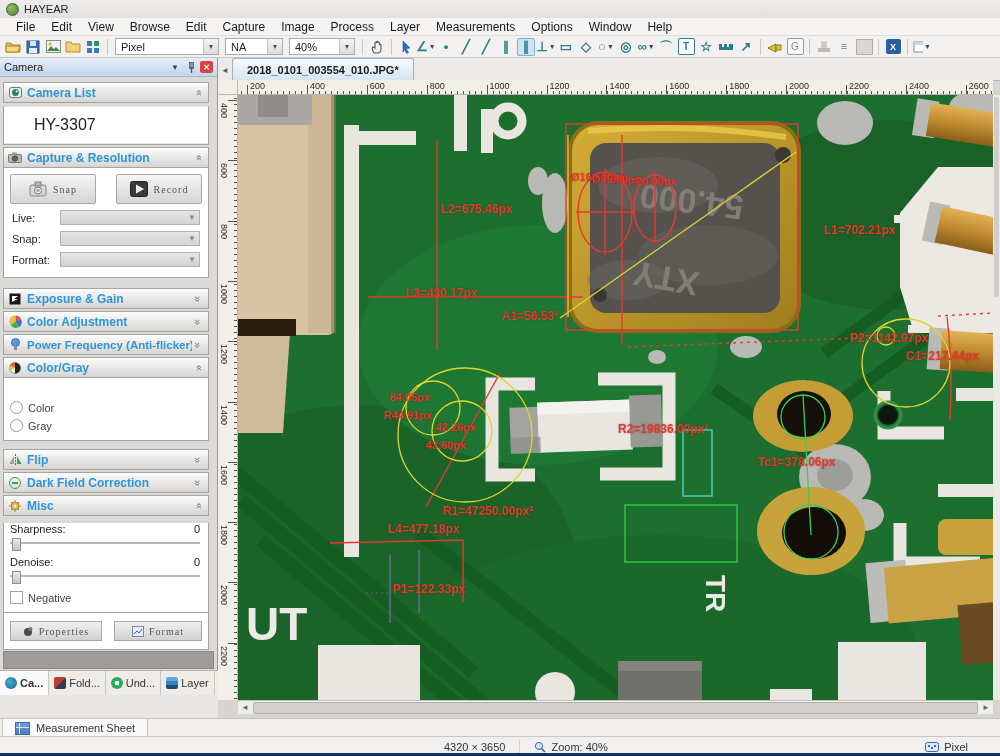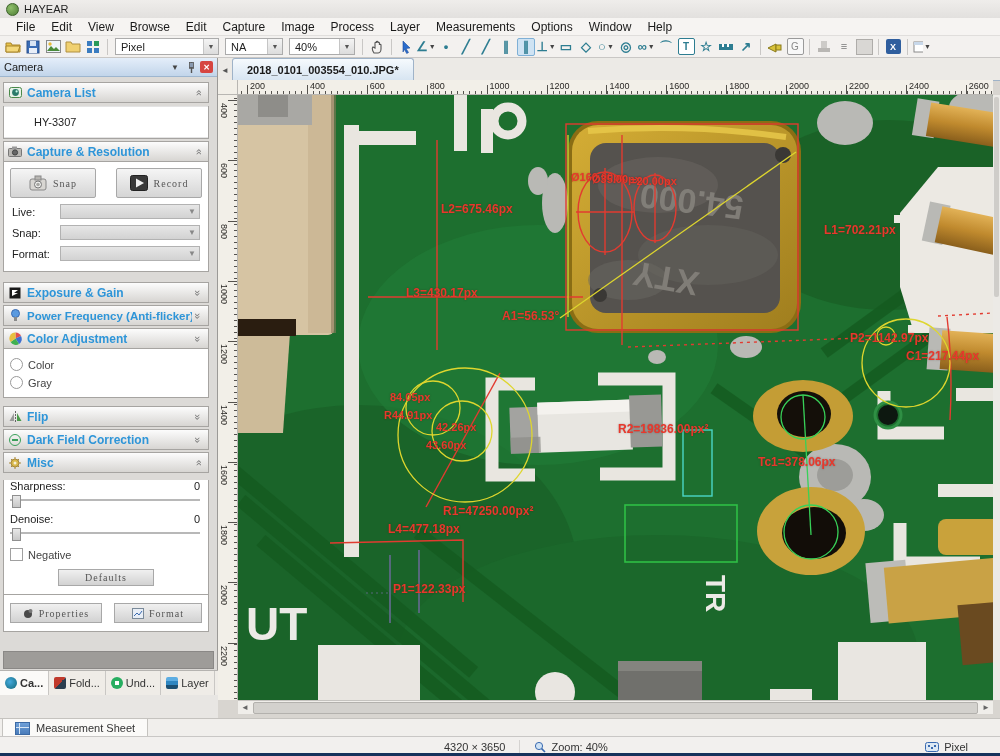--- a/index.html
+++ b/index.html
@@ -32,21 +32,21 @@
   .panel-header .ph-title{flex:1;font-size:11px;color:#1a1a1a;}
   .ph-ic{width:14px;height:13px;display:inline-flex;align-items:center;justify-content:center;font-size:8px;color:#444;margin-left:2px;}
   .ph-close{background:#d64541;color:#fff;border-radius:2px;font-size:8px;font-weight:bold;width:13px;height:12px;}
   .sections{position:absolute;left:3px;top:22px;width:206px;}
   .sec-head{height:21px;background:linear-gradient(#fcfcfc,#d7d5d2);border:1px solid #a6a4a1;display:flex;align-items:center;padding:0 4px;box-sizing:border-box;margin-top:2px;}
   .sec-head .sec-label{flex:1;color:#2e95d8;font-weight:bold;font-size:12px;white-space:nowrap;overflow:hidden;}
   .chev{color:#777;font-size:11px;transform:rotate(-90deg);display:inline-block;width:12px;text-align:center;}
   .chev.down{transform:rotate(90deg);}
   .sec-ic{width:14px;height:13px;margin-right:5px;display:inline-flex;align-items:center;justify-content:center;}
   .sec-body{background:#fff;border:1px solid #a6a4a1;border-top:none;position:relative;}
-  .cam-item{font-size:11px;color:#222;padding:9px 0 9px 30px;border-bottom:1px solid #e4e4e4;border-top:1px solid #e4e4e4;margin-top:3px;}
+  .cam-item{font-size:16px;color:#222;padding:9px 0 9px 30px;border-bottom:1px solid #e4e4e4;border-top:1px solid #e4e4e4;margin-top:3px;}
   .cap-body{padding:6px 6px 4px 6px;}
   .bigbtn{width:86px;height:30px;background:linear-gradient(#f5f5f5,#d5d5d5);border:1px solid #a8a8a8;border-radius:2px;display:inline-flex;align-items:center;justify-content:center;gap:6px;font-size:10px;color:#555;letter-spacing:1px;font-family:"Liberation Serif",serif;}
   .row{display:flex;align-items:center;margin:6px 2px 0 2px;}
   .row label{font-size:11px;color:#222;width:48px;}
   .minicombo{flex:1;height:15px;background:linear-gradient(#e6e6e6,#d2d2d2);border:1px solid #b2b2b2;display:flex;align-items:center;justify-content:flex-end;padding-right:3px;box-sizing:border-box;color:#888;font-size:8px;}
   .radio{display:flex;align-items:center;gap:5px;font-size:11px;color:#444;margin:5px 0 0 6px;}
   .radio .rb{width:11px;height:11px;border:1px solid #9a9a9a;border-radius:50%;background:#fff;}
   .slider-label{display:flex;justify-content:space-between;font-size:11px;color:#222;margin:7px 8px 0 6px;}
   .slider{position:relative;height:12px;margin:2px 8px 0 6px;}
   .slider .track{position:absolute;left:0;right:0;top:5px;height:2px;background:#b8b8b8;}
@@ -354,43 +354,55 @@
           <svg width="12" height="12">
             <rect x="0.5" y="0.5" width="11" height="11" fill="#1a1a1a"></rect>
             <path d="M3 3 h6 l-4 3 h4 l-6 3 z" fill="#fff"></path>
           </svg>
         </span>
       <span class="sec-label">Exposure &amp; Gain</span>
       <span class="chev down">»</span>
     </div>
     <div class="sec-head">
       <span class="sec-ic">
-          <svg width="9" height="13">
-            <circle cx="4.5" cy="4.5" r="4" fill="#5a9ae0" stroke="#3a6ab0"></circle>
-            <rect x="3" y="8" width="3" height="4" fill="#8a8a8a"></rect>
-          </svg>
-        </span>
-      <span class="sec-label" style="font-size:11.5px">Power Frequency (Anti-flicker)</span>
-      <span class="chev down">»</span>
-    </div>
-    <div class="sec-head">
-      <span class="sec-ic">
           <svg width="13" height="13">
             <circle cx="6.5" cy="6.5" r="6" fill="#e8e8e8"></circle>
             <path d="M6.5 6.5 L6.5 0.5 A6 6 0 0 1 12 4 z" fill="#e05050"></path>
             <path d="M6.5 6.5 L12 4 A6 6 0 0 1 10 12 z" fill="#4070d0"></path>
             <path d="M6.5 6.5 L10 12 A6 6 0 0 1 1.5 10 z" fill="#40b050"></path>
             <path d="M6.5 6.5 L1.5 10 A6 6 0 0 1 6.5 0.5 z" fill="#e8c040"></path>
           </svg>
         </span>
       <span class="sec-label">Color Adjustment</span>
       <span class="chev down">»</span>
     </div>
-
-    <div class="sec-body" style="padding:4px 0 8px 0;">
+    <div class="sec-head">
+      <span class="sec-ic">
+          <svg width="9" height="13">
+            <circle cx="4.5" cy="4.5" r="4" fill="#5a9ae0" stroke="#3a6ab0"></circle>
+            <rect x="3" y="8" width="3" height="4" fill="#8a8a8a"></rect>
+          </svg>
+        </span>
+      <span class="sec-label" style="font-size:11.5px">Power Frequency (Anti-flicker)</span>
+      <span class="chev down">»</span>
+    </div>
+
+    <div class="sec-head">
+      <span class="sec-ic">
+          <svg width="12" height="12">
+            <circle cx="6" cy="6" r="5.5" fill="#f0f0f0" stroke="#999"></circle>
+            <path d="M6 0.5 A5.5 5.5 0 0 1 6 11.5 z" fill="#222"></path>
+            <path d="M6 0.5 A5.5 5.5 0 0 0 1 3.5 L6 6 z" fill="#e06040"></path>
+            <path d="M1 3.5 A5.5 5.5 0 0 0 1 8.5 L6 6 z" fill="#e8c040"></path>
+          </svg>
+        </span>
+      <span class="sec-label">Color/Gray</span>
+      <span class="chev">»</span>
+    </div>
+    <div class="sec-body" style="padding:18px 0 8px 0;">
       <div class="radio">
           <span class="rb"></span>
           <span>Color</span>
         </div>
       <div class="radio">
           <span class="rb"></span>
           <span>Gray</span>
         </div>
     </div>
 
@@ -441,23 +453,20 @@
         <span>0</span>
       </div>
       <div class="slider">
           <div class="track"></div>
           <div class="thumb"></div>
         </div>
       <div class="checkrow">
           <span class="cb"></span>
           <span>Negative</span>
         </div>
-      <div style="text-align:center;margin-top:8px;">
-        <button class="smallbtn" style="width:96px;height:17px;">Defaults</button>
-      </div>
     </div>
 
     <div class="sec-body" style="padding:8px 6px;display:flex;justify-content:space-between;">
       <button class="smallbtn" style="width:92px;height:20px;gap:5px;">
         <svg width="11" height="11">
             <circle cx="5" cy="6" r="4" fill="#4a4a4a"></circle>
             <circle cx="7.5" cy="3" r="2" fill="#7a7a7a"></circle>
           </svg>
         <span>Properties</span>
       </button>

